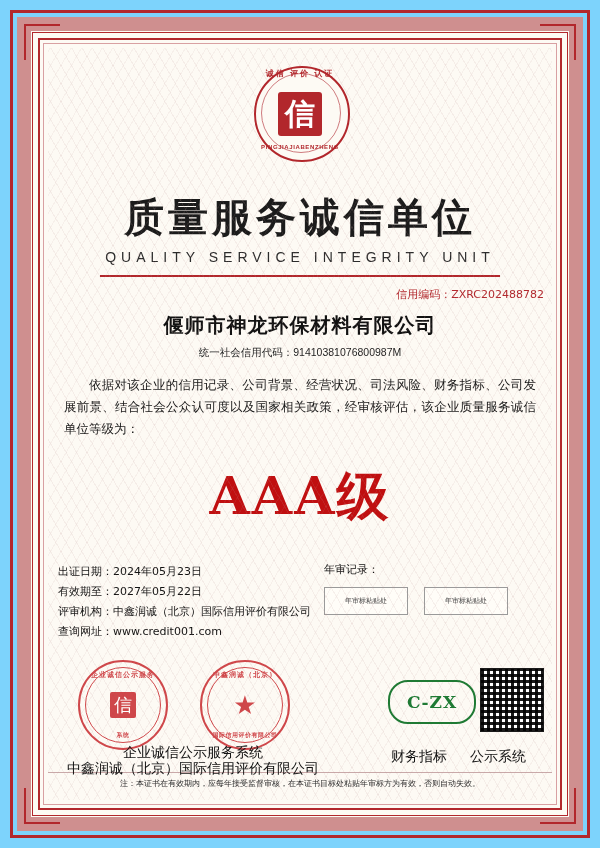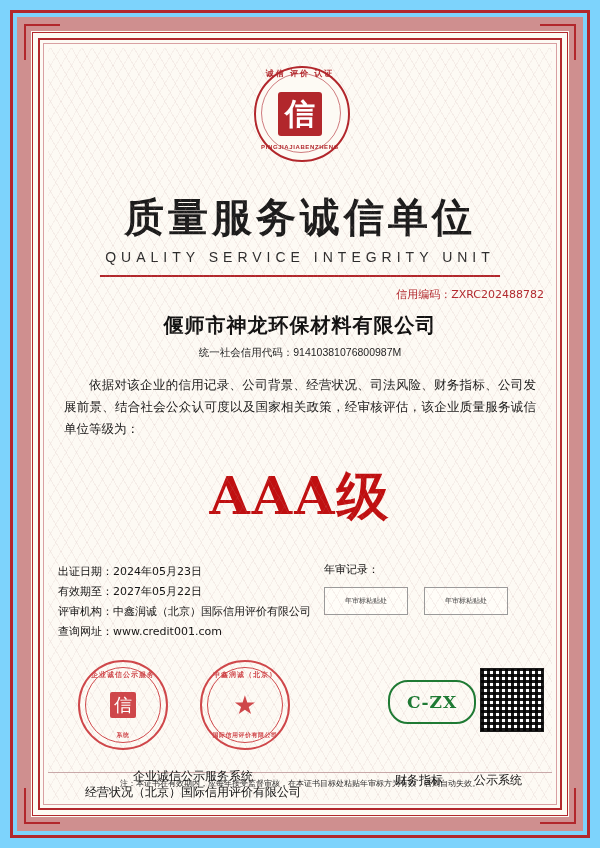--- a/index.html
+++ b/index.html
@@ -354,25 +354,24 @@
     background-color: #ffffff;
     background-image:
       repeating-linear-gradient(90deg, #1a1a1a 0 3px, #ffffff 3px 6px),
       repeating-linear-gradient(0deg, #1a1a1a 0 3px, #ffffff 3px 6px);
     background-blend-mode: multiply;
     border: 1px solid #1a1a1a;
   }
 
   .seal-caption {
     position: absolute;
-    font-size: 12px;
+    font-size: 14px;
     color: #111111;
     font-family: "DejaVu Sans", sans-serif;
     text-align: center;
-    margin-top: 24px;
   }
   .caption-1 { left: 0;   top: 84px; width: 290px; }
   .caption-2 { left: 0;   top: 100px; width: 290px; }
   .caption-3 { left: 318px; top: 88px; width: 106px; }
   .caption-4 { left: 400px; top: 88px; width: 100px; }
 
   
   .footer-rule {
     margin-top: 2px;
     height: 1px;
@@ -462,21 +461,21 @@
         <div class="seal-top-label">中鑫润诚（北京）</div>
         <div class="seal-star">★</div>
         <div class="seal-bottom-label">国际信用评价有限公司</div>
       </div>
 
       <div class="logo-cez">C-ZX</div>
 
       <div class="qr-code"></div>
 
       <div class="seal-caption caption-1">企业诚信公示服务系统</div>
-      <div class="seal-caption caption-2">经营状况（北京）国际信用评价有限公司</div>
+      <div class="seal-caption caption-2">中鑫润诚（北京）国际信用评价有限公司</div>
       <div class="seal-caption caption-3">财务指标</div>
       <div class="seal-caption caption-4">公示系统</div>
     </div>
 
     <div class="footer-rule"></div>
     <div class="footer-note">注：本证书在有效期内，应每年接受监督审核，在本证书目标处粘贴年审标方为有效，否则自动失效。</div>
 
   </div>
 </div>
 

